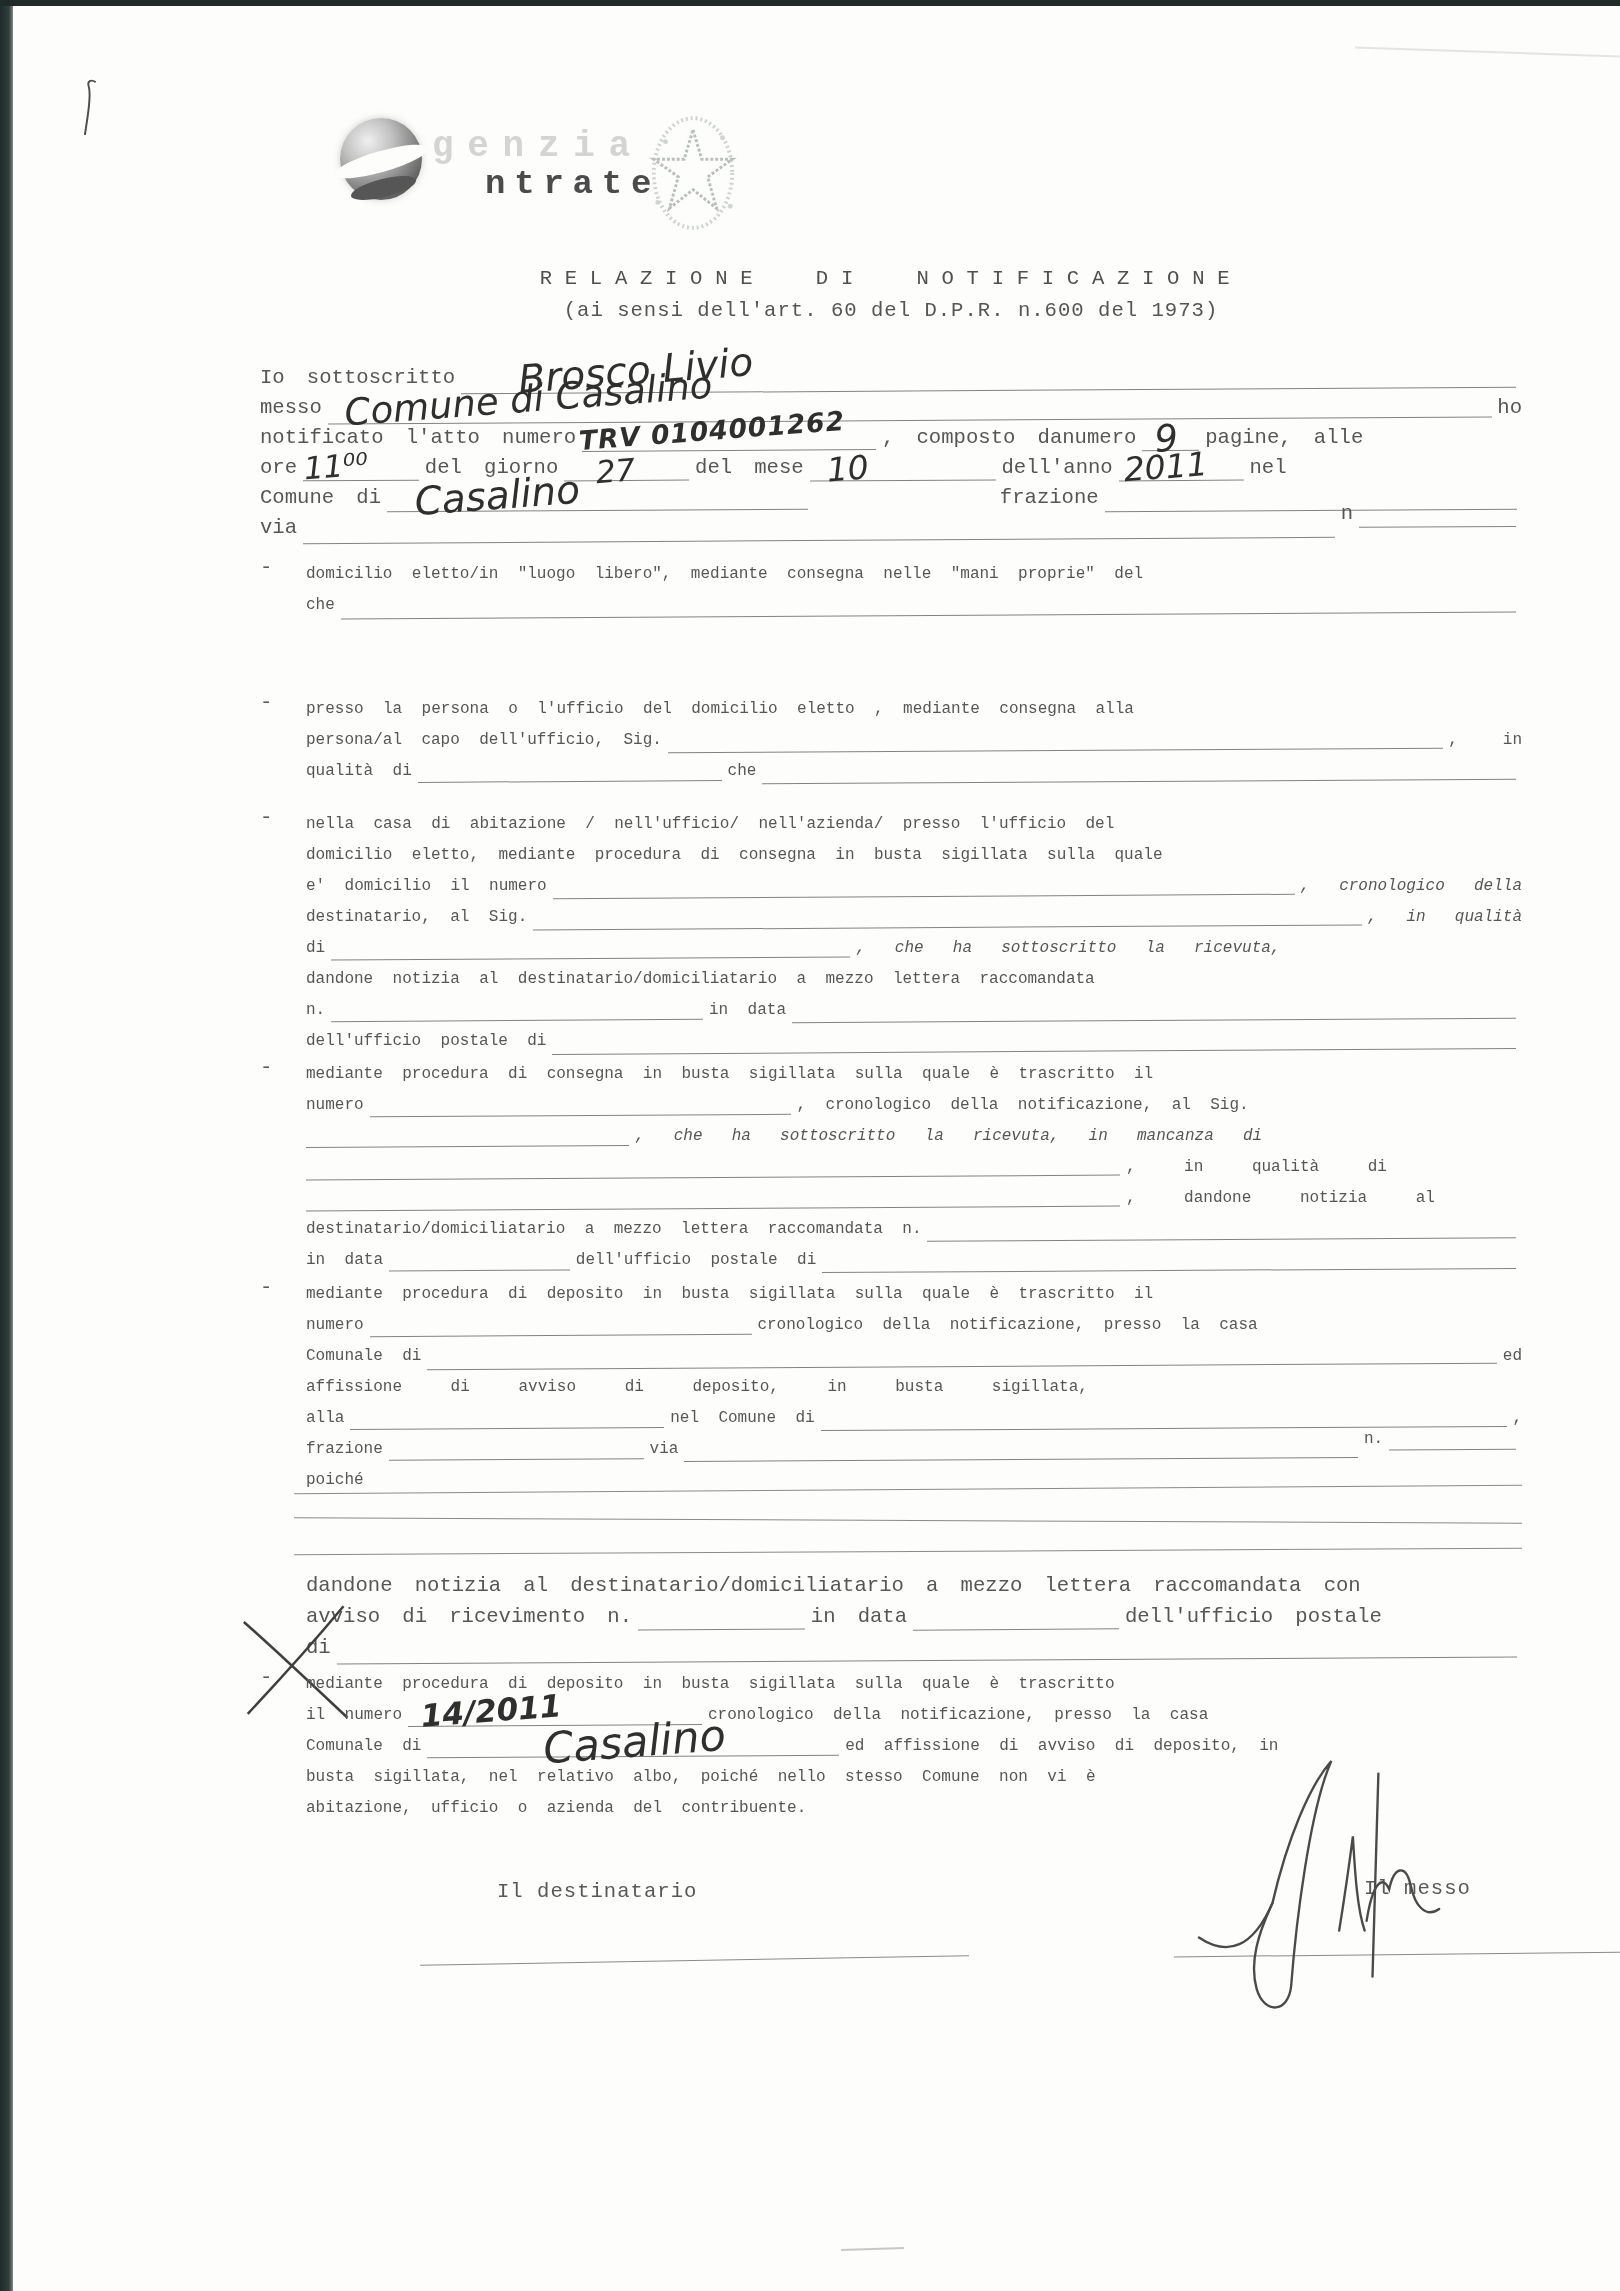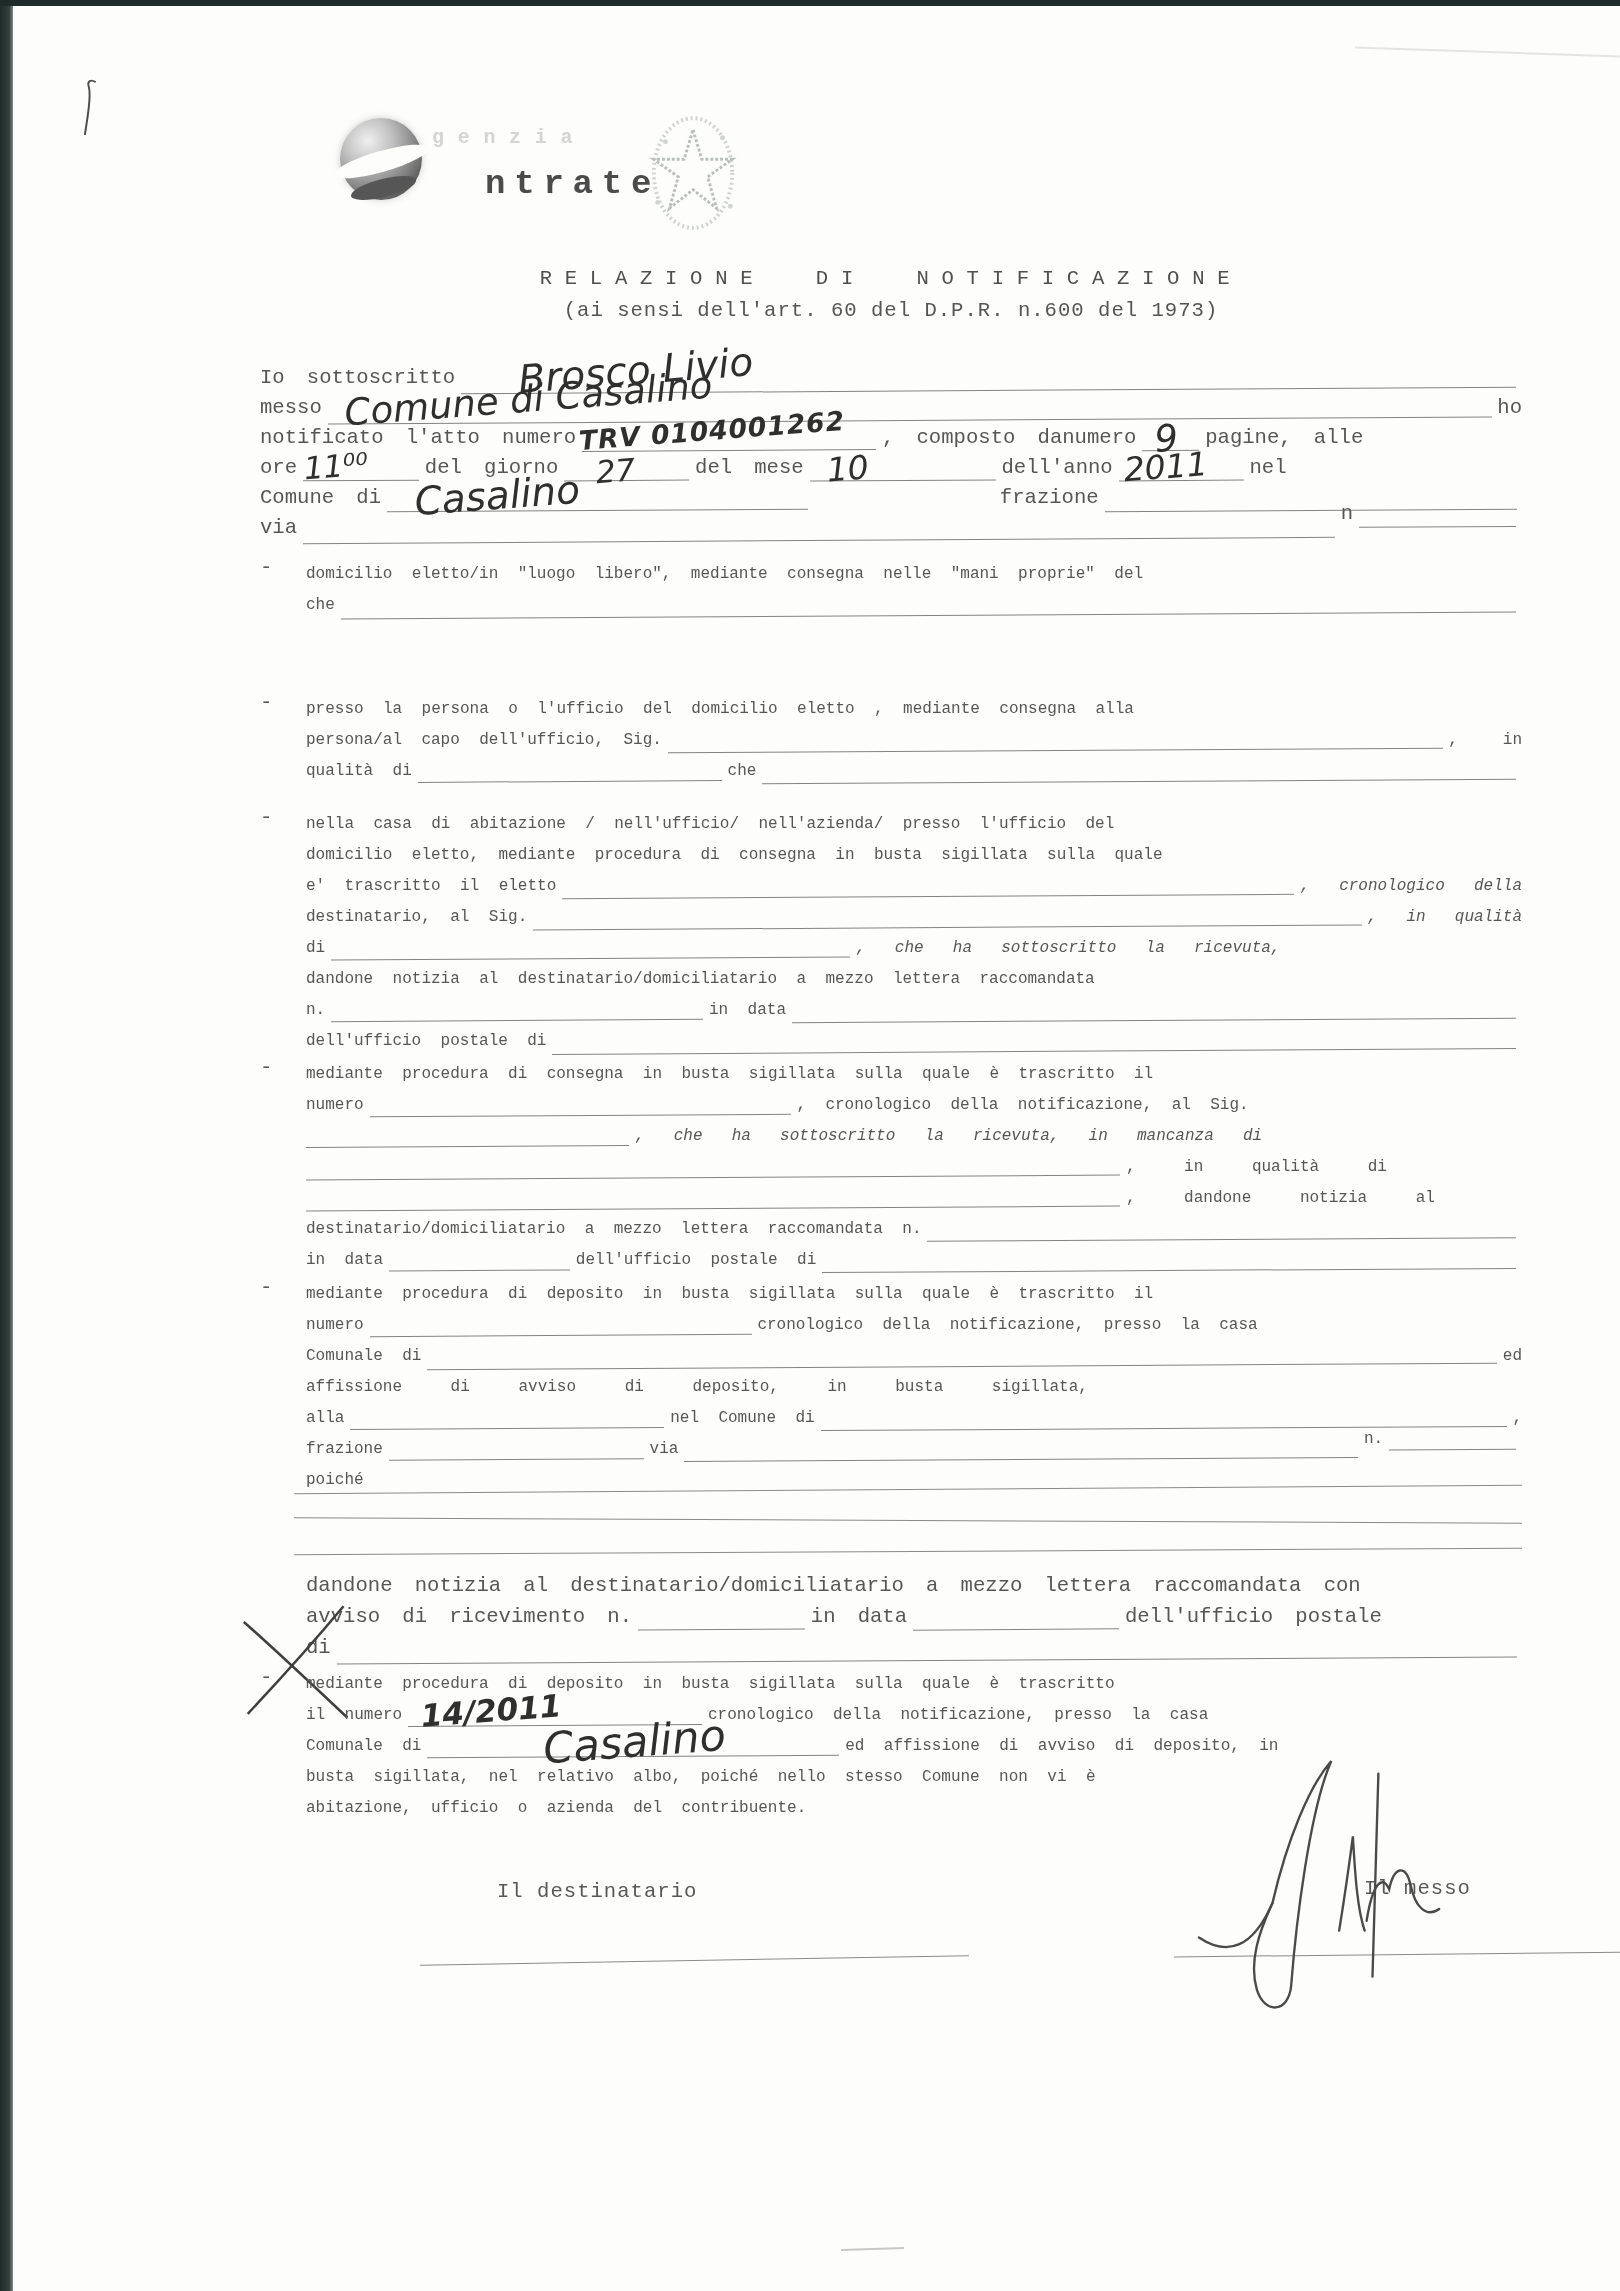--- a/index.html
+++ b/index.html
@@ -16,21 +16,21 @@
 
   
   .logo{position:absolute;left:338px;top:110px;width:461px;height:118px;}
   .sphere{position:absolute;left:2px;top:7.8px;width:82px;height:82px;border-radius:50%;
           background:radial-gradient(circle at 34% 28%, #efefef 0%, #c2c2c2 30%, #8e8e8e 55%, #4d4d4d 85%);
           box-shadow:0 0 7.8px rgba(120,120,120,.35);}
   .sphere .band{position:absolute;left:-8%;top:40%;width:118%;height:26%;background:#fdfdfc;
           border-radius:50%;transform:rotate(-16deg);}
   .sphere .bar{position:absolute;left:12%;bottom:4%;width:82%;height:22%;background:#565656;
           border-radius:50%;transform:rotate(-14deg);}
-  .word-light{position:absolute;left:94px;top:15.7px;font-size:20px;font-weight:bold;
+  .word-light{position:absolute;left:94px;top:15.7px;font-size:36px;font-weight:bold;
           letter-spacing:13.7px;color:#d4d4d2;}
   .word-dark{position:absolute;left:147px;top:55px;font-size:34px;font-weight:bold;
           letter-spacing:8.8px;color:#4b4b4b;}
   .emblem{position:absolute;left:306px;top:2px;width:98px;height:122px;opacity:.85;}
 
   
   .title{position:absolute;left:260px;top:267px;width:1262px;text-align:center;
          font-size:20.6px;letter-spacing:12.7px;word-spacing:25.5px;color:#4f4f4f;}
   .subtitle{position:absolute;left:260px;top:299px;width:1262px;text-align:center;
          font-size:20.6px;letter-spacing:1px;color:#555;}
@@ -201,21 +201,21 @@
   <div class="bullet bl" style="top:804px">
     <div class="dash">-</div>
     <div>
       <div class="r">
           <span class="t">nella casa di abitazione / nell'ufficio/ nell'azienda/ presso l'ufficio del</span>
         </div>
       <div class="r">
           <span class="t">domicilio eletto, mediante procedura di consegna in busta sigillata sulla quale</span>
         </div>
       <div class="r">
-        <span class="t">e' trascritto il eletto</span>
+        <span class="t">e' domicilio il numero</span>
         <span class="b"></span>
         <span class="t ws20">, cronologico della</span>
       </div>
       <div class="r">
         <span class="t">destinatario, al Sig.</span>
         <span class="b"></span>
         <span class="t ws20">, in qualità</span>
       </div>
       <div class="r">
         <span class="t">di</span>

